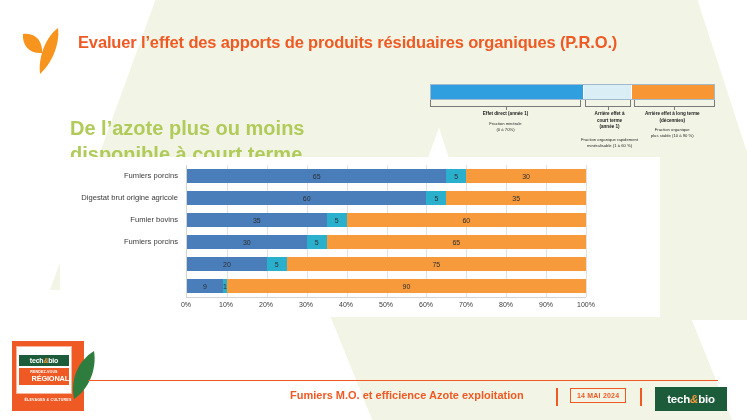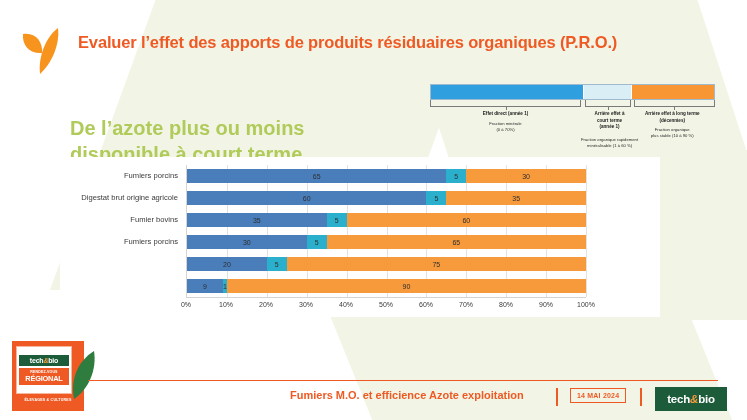--- a/index.html
+++ b/index.html
@@ -177,21 +177,21 @@
     width: 50px; background: #1c5c3a; color: #fff;
     text-align: center; font-size: 7px; font-weight: bold; padding: 2px 0;
     letter-spacing: -0.2px;
   }
   .rv-green .amp { color: #f79a3c; font-style: italic; }
   .rv-red {
     width: 50px; background: #ef5a24; color: #fff; text-align: center; padding: 2px 0;
     margin-top: 2px;
   }
   .rv-red .l1 { font-size: 3.6px; font-weight: bold; letter-spacing: 0.1px; }
-  .rv-red .l2 { font-size: 7.4px; font-weight: bold; letter-spacing: -0.2px; }
+  .rv-red .l2 { font-size: 7.4px; font-weight: bold; letter-spacing: -0.2px; text-align: right; }
   .rv-foot {
     position: absolute; left: 4px; top: 57px; width: 64px;
     text-align: center; color: #ffffff; font-size: 3.6px; font-weight: bold;
     letter-spacing: 0.2px;
   }
 </style>
 </head>
 <body>
 
 <div id="slide">

